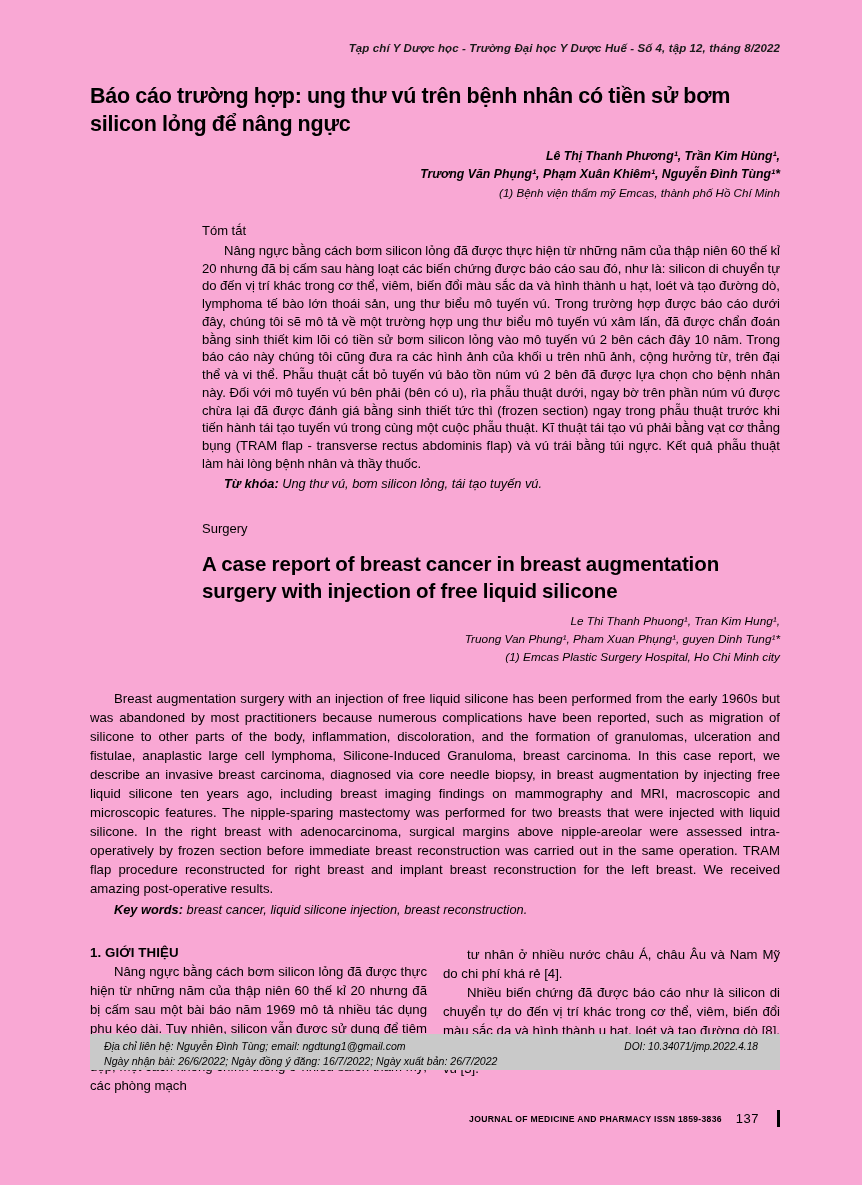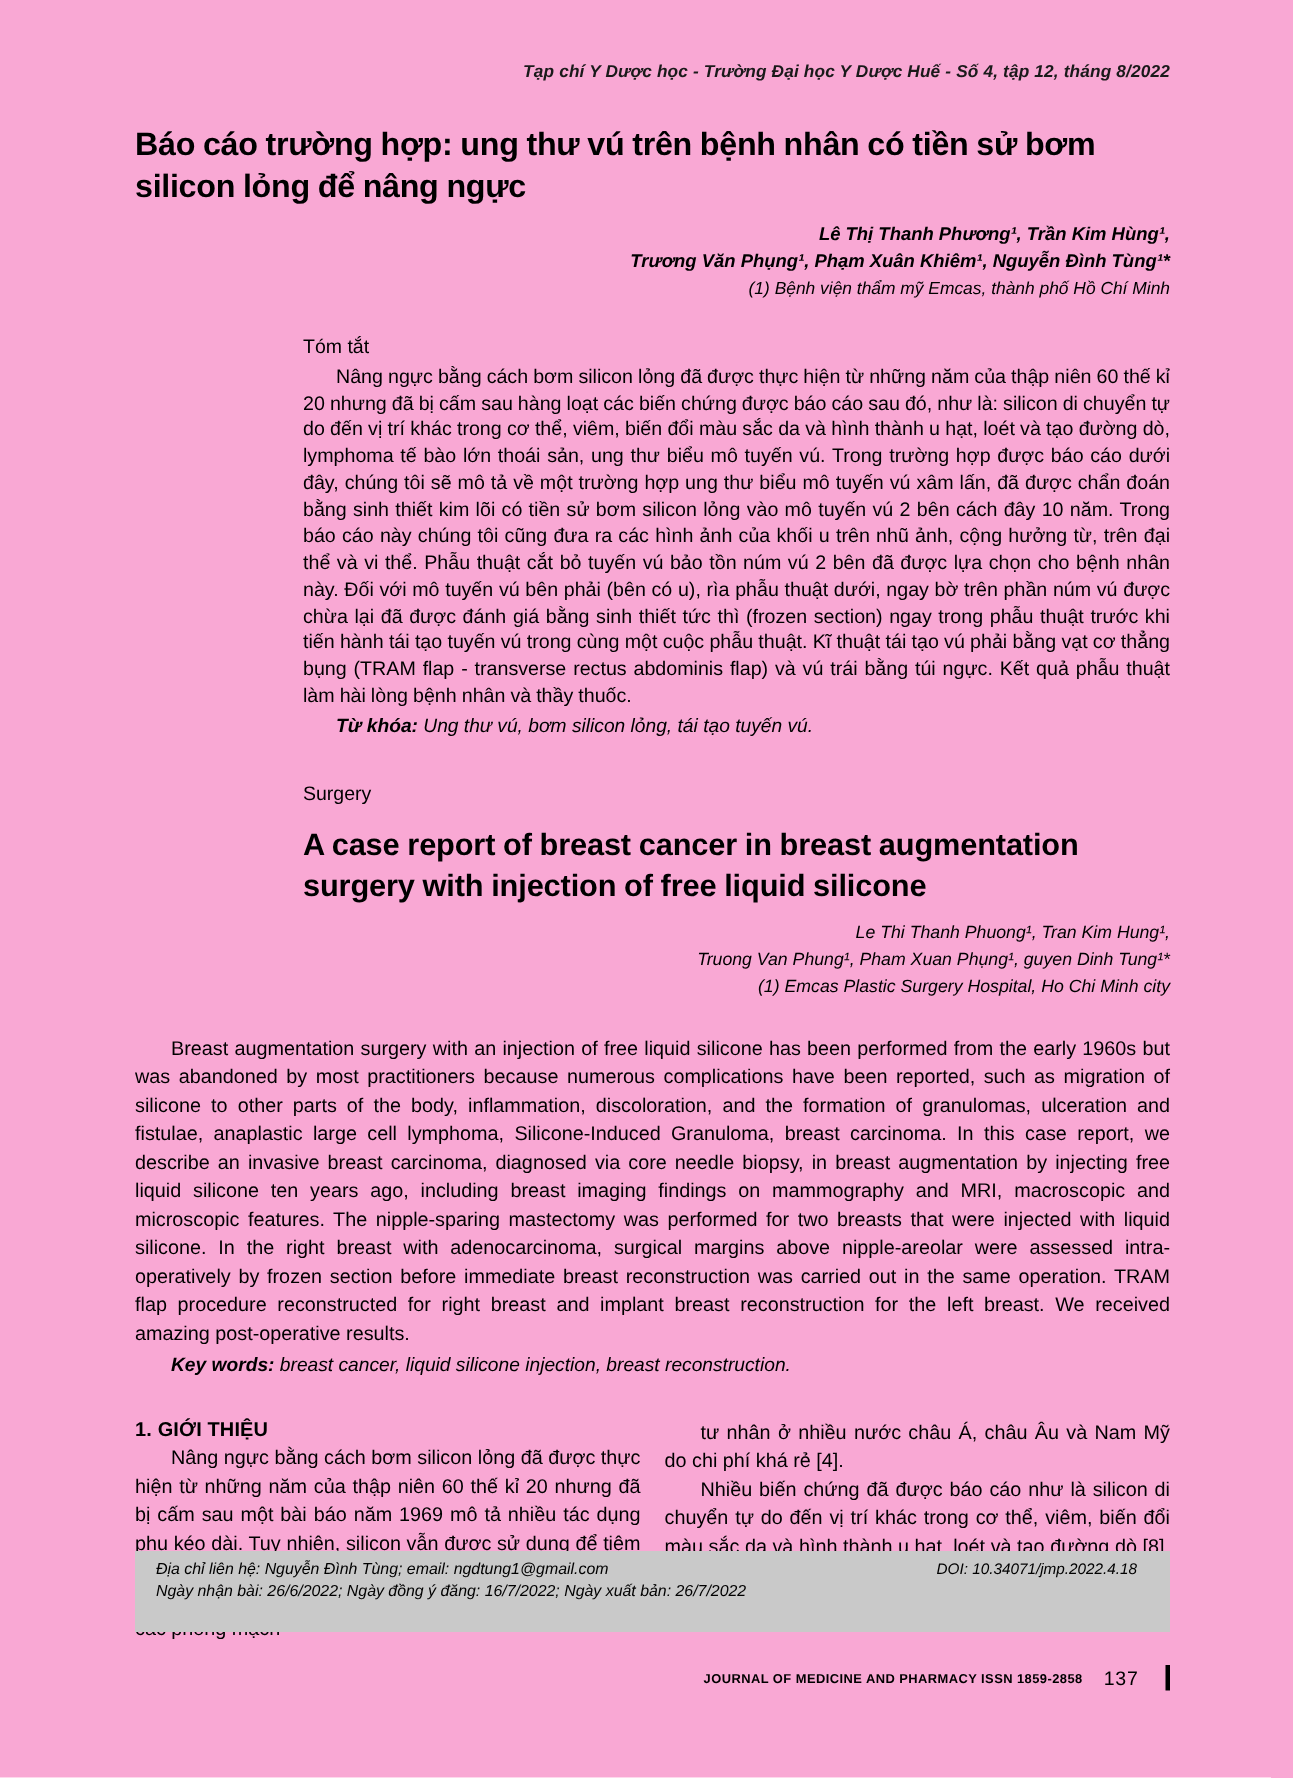--- a/index.html
+++ b/index.html
@@ -155,21 +155,21 @@
     text-align: justify;
     text-indent: 24px;
   }
 
   
   .footnote-box {
     position: absolute;
     left: 90px;
     top: 1034px;
     width: 690px;
-    height: 54px;
+    height: 36px;
     background: #c9c9c9;
     box-sizing: border-box;
     padding: 5px 14px 0 14px;
   }
   .footnote-box .fn-left {
     font-style: italic;
     font-size: 10.6px;
     line-height: 1.45;
   }
   .footnote-box .fn-right {
@@ -258,18 +258,18 @@
 
   </div>
 
   <div class="footnote-box">
     <div class="fn-left">Địa chỉ liên hệ: Nguyễn Đình Tùng; email: ngdtung1@gmail.com</div>
     <div class="fn-left">Ngày nhận bài: 26/6/2022; Ngày đồng ý đăng: 16/7/2022; Ngày xuất bản: 26/7/2022</div>
     <div class="fn-right">DOI: 10.34071/jmp.2022.4.18</div>
   </div>
 
   <div class="page-footer">
-    <span class="journal-line">JOURNAL OF MEDICINE AND PHARMACY ISSN 1859-2858</span>
+    <span class="journal-line">JOURNAL OF MEDICINE AND PHARMACY ISSN 1859-3836</span>
     <span class="page-number">137</span>
     <span class="footer-rule"></span>
   </div>
 
 </div>
 
 </body></html>

